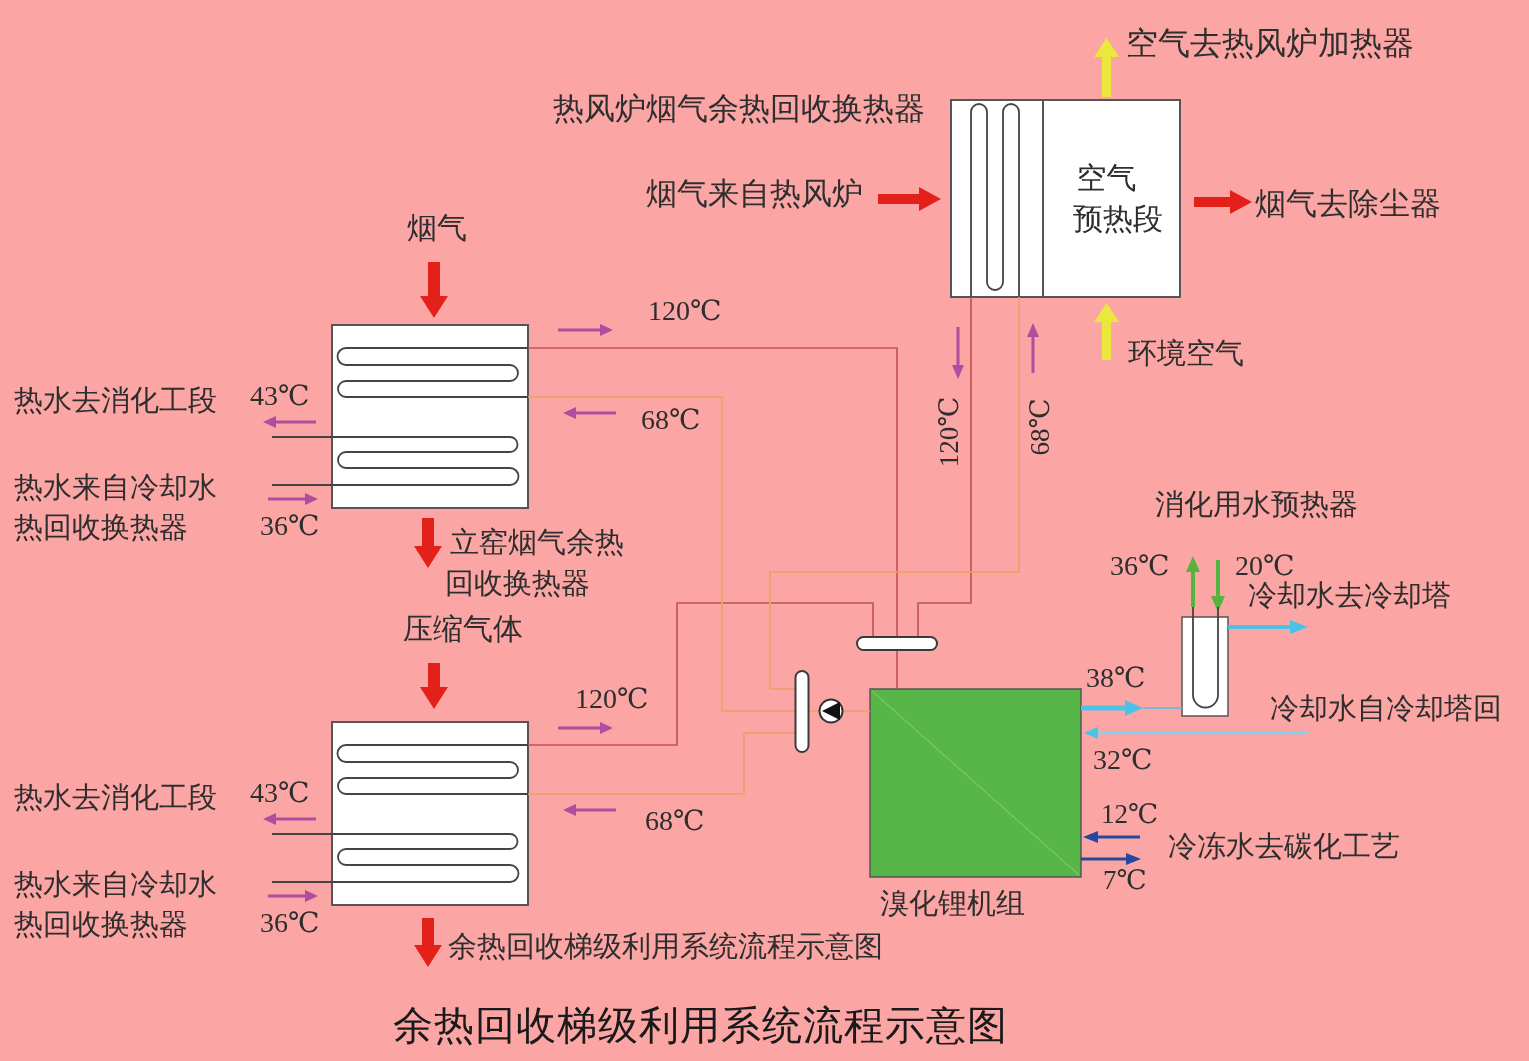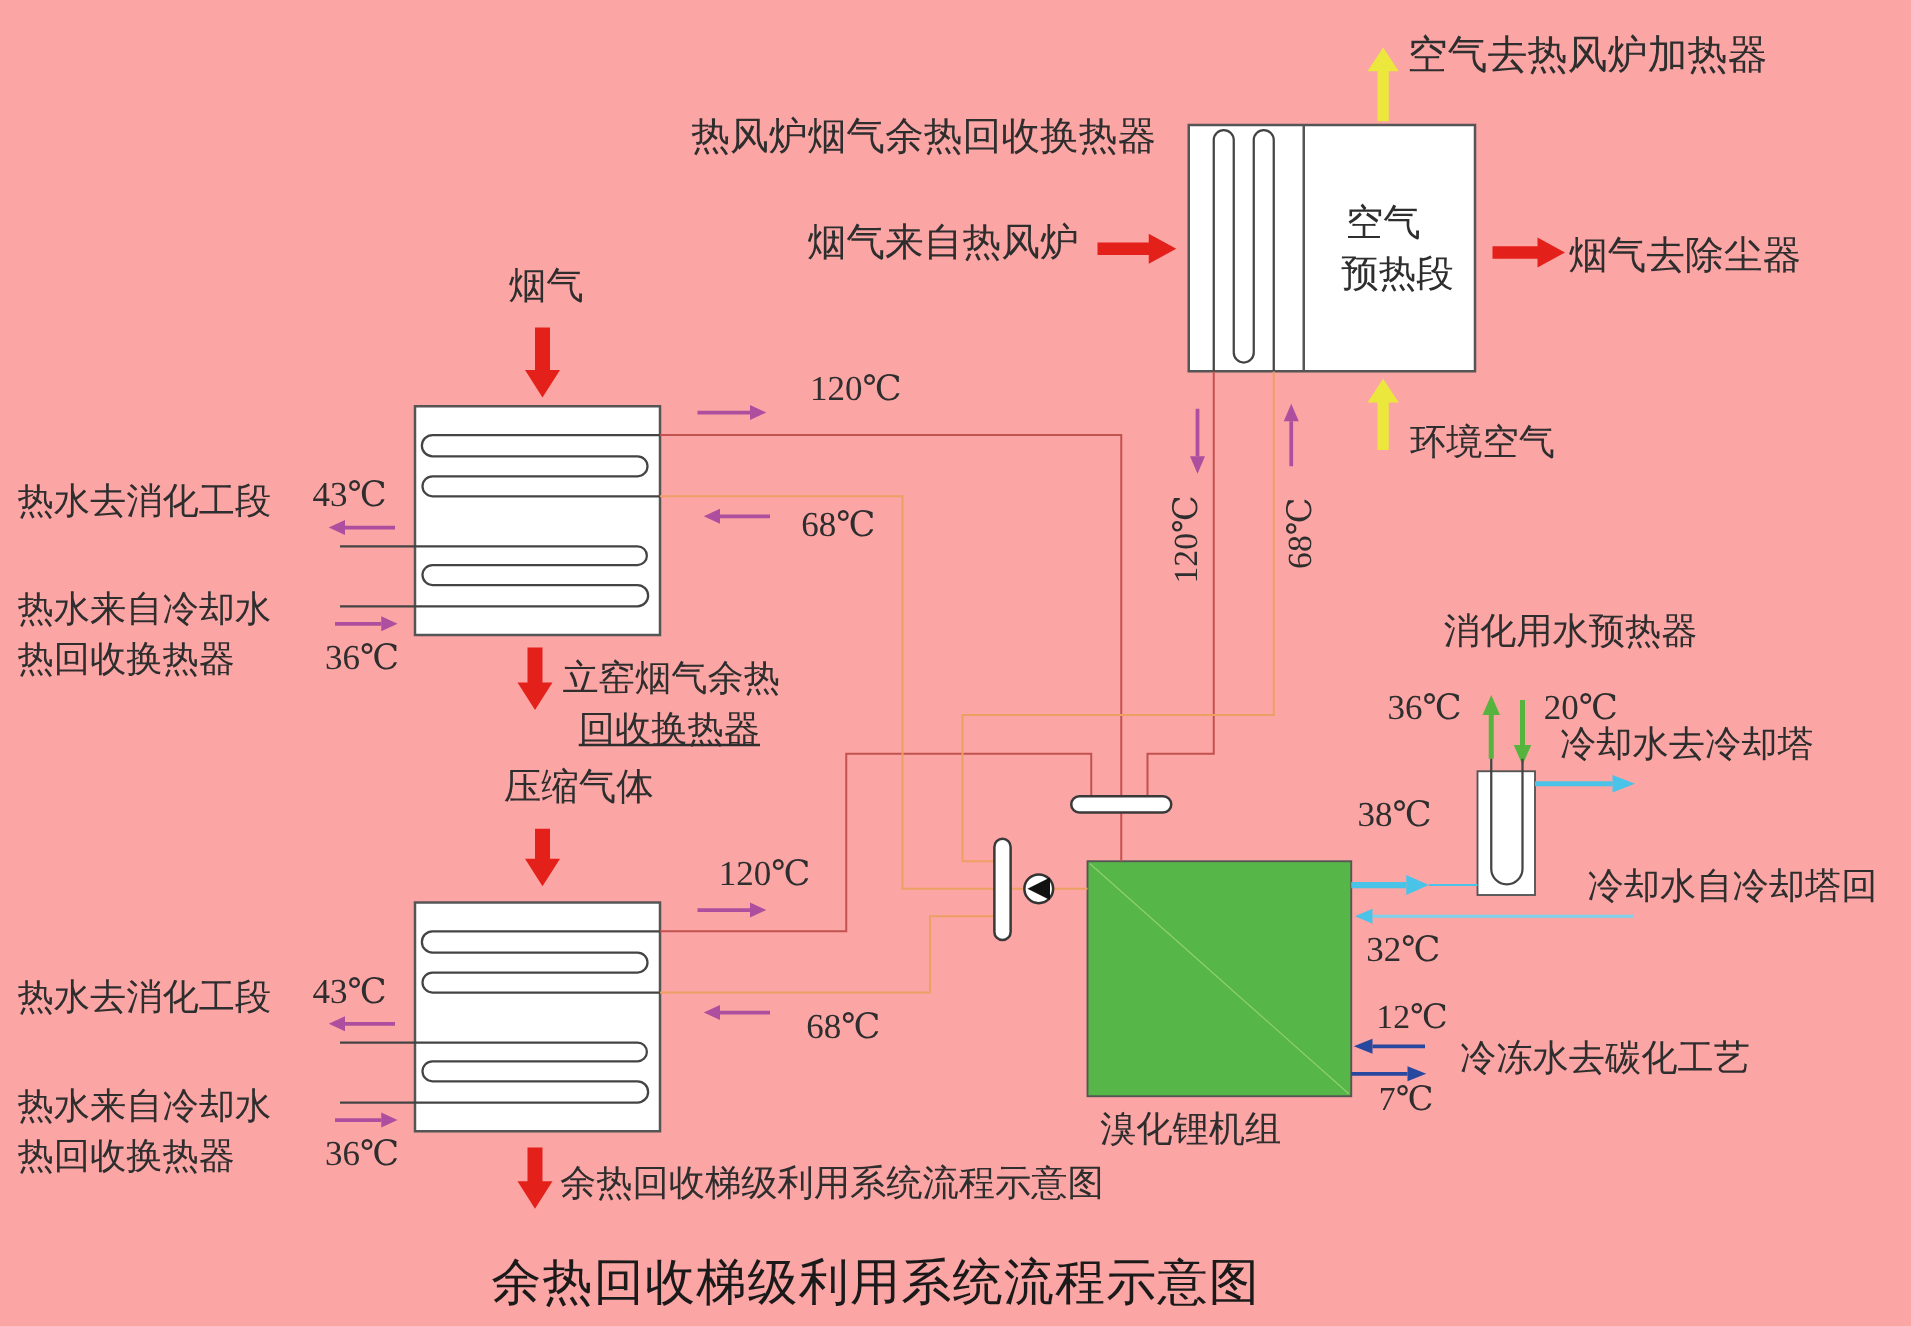--- a/index.html
+++ b/index.html
@@ -129,38 +129,38 @@
 
   <div class="lbl" style="left:407px;top:208px;font-size:30px;">烟气</div>
   <div class="lbl" style="left:648px;top:294px;font-size:28px;">120℃</div>
   <div class="lbl" style="left:641px;top:403px;font-size:28px;">68℃</div>
   <div class="lbl" style="left:14px;top:381px;font-size:29px;">热水去消化工段</div>
   <div class="lbl" style="left:250px;top:379px;font-size:28px;">43℃</div>
   <div class="lbl" style="left:14px;top:468px;font-size:29px;">热水来自冷却水</div>
   <div class="lbl" style="left:14px;top:508px;font-size:29px;">热回收换热器</div>
   <div class="lbl" style="left:260px;top:509px;font-size:28px;">36℃</div>
   <div class="lbl" style="left:450px;top:523px;font-size:29px;">立窑烟气余热</div>
-  <div class="lbl" style="left:463px;top:564px;font-size:29px;text-decoration:underline;">回收换热器</div>
+  <div class="lbl" style="left:445px;top:564px;font-size:29px;">回收换热器</div>
 
   <div class="lbl" style="left:403px;top:609px;font-size:30px;">压缩气体</div>
   <div class="lbl" style="left:575px;top:682px;font-size:28px;">120℃</div>
   <div class="lbl" style="left:645px;top:804px;font-size:28px;">68℃</div>
   <div class="lbl" style="left:14px;top:778px;font-size:29px;">热水去消化工段</div>
   <div class="lbl" style="left:250px;top:776px;font-size:28px;">43℃</div>
   <div class="lbl" style="left:14px;top:865px;font-size:29px;">热水来自冷却水</div>
   <div class="lbl" style="left:14px;top:905px;font-size:29px;">热回收换热器</div>
   <div class="lbl" style="left:260px;top:906px;font-size:28px;">36℃</div>
   <div class="lbl" style="left:448px;top:927px;font-size:29px;">余热回收梯级利用系统流程示意图</div>
 
   <div class="lbl" style="left:1155px;top:485px;font-size:29px;">消化用水预热器</div>
   <div class="lbl" style="left:1110px;top:549px;font-size:28px;">36℃</div>
   <div class="lbl" style="left:1235px;top:549px;font-size:28px;">20℃</div>
 
   <div class="lbl" style="left:1248px;top:576px;font-size:29px;">冷却水去冷却塔</div>
-  <div class="lbl" style="left:1086px;top:635px;font-size:28px;">38℃</div>
+  <div class="lbl" style="left:1086px;top:661px;font-size:28px;">38℃</div>
   <div class="lbl" style="left:1270px;top:689px;font-size:29px;">冷却水自冷却塔回</div>
   <div class="lbl" style="left:1093px;top:743px;font-size:28px;">32℃</div>
   <div class="lbl" style="left:1101px;top:798px;font-size:27px;">12℃</div>
   <div class="lbl" style="left:1168px;top:827px;font-size:29px;">冷冻水去碳化工艺</div>
   <div class="lbl" style="left:1103px;top:864px;font-size:27px;">7℃</div>
   <div class="lbl" style="left:880px;top:884px;font-size:29px;">溴化锂机组</div>
 
   <div class="lbl title" style="left:393px;top:998px;">余热回收梯级利用系统流程示意图</div>
 </div>
 

